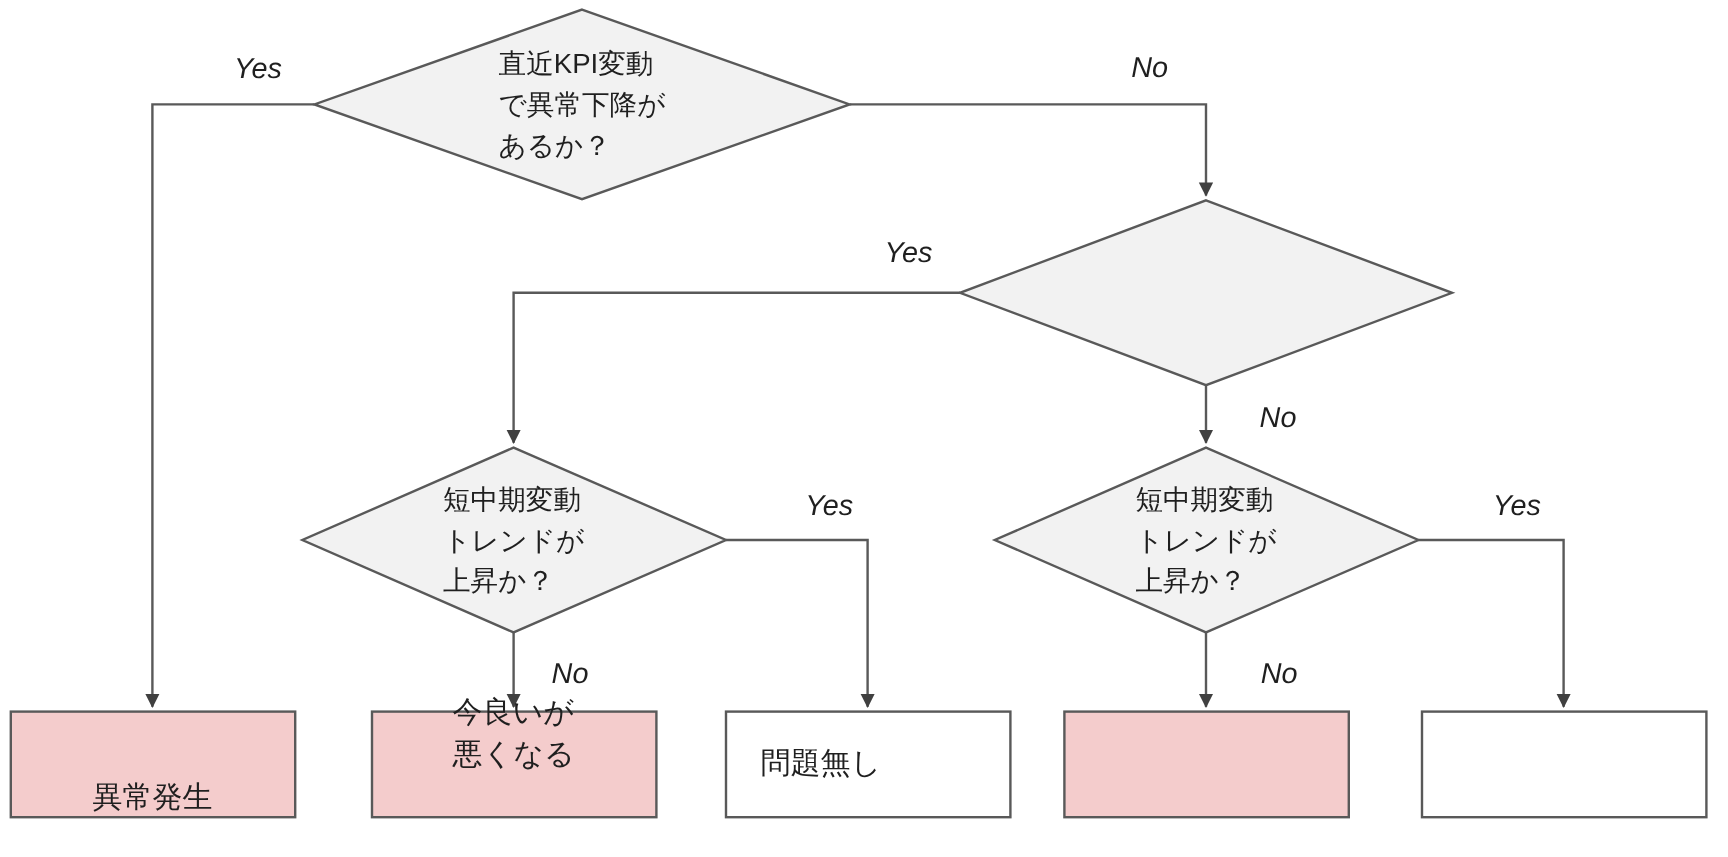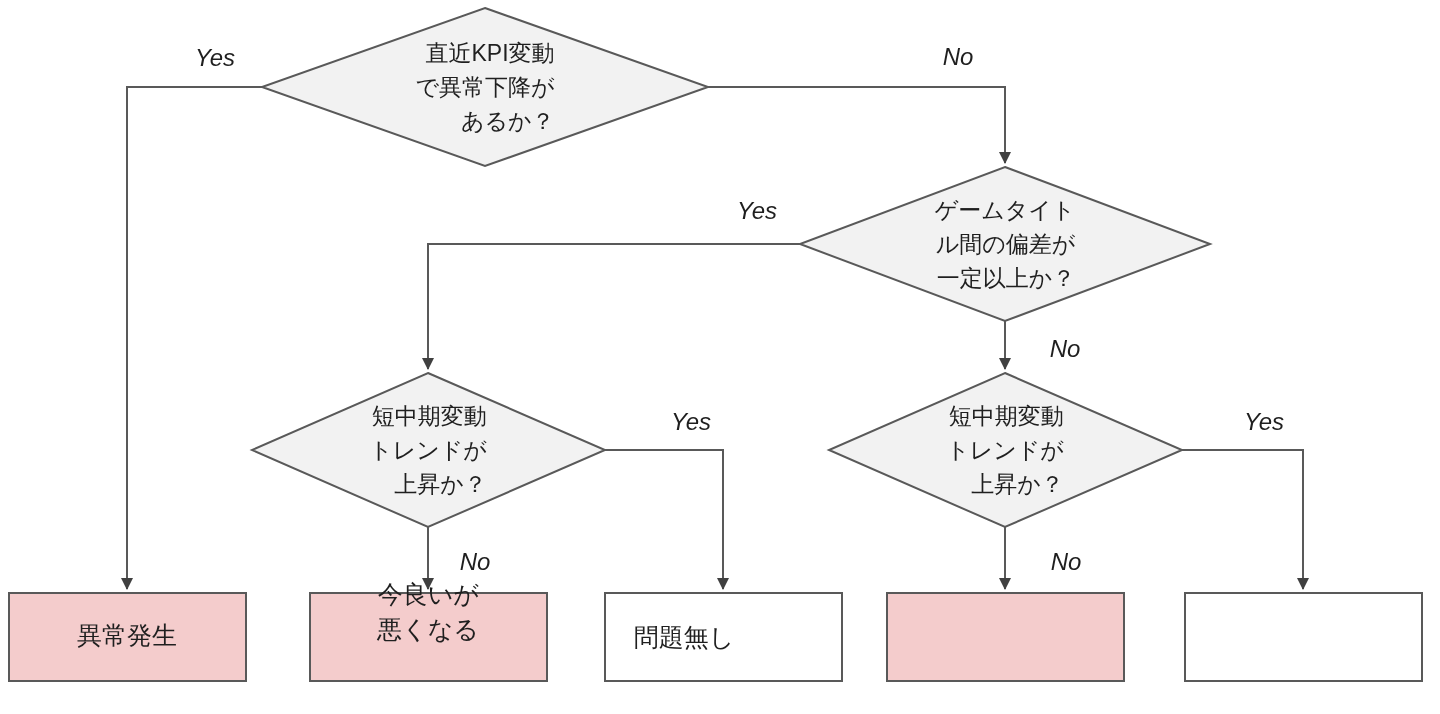--- a/index.html
+++ b/index.html
@@ -39,21 +39,21 @@
     fill: none;
     stroke: var(--line-color, #595959);
     stroke-width: 2;
   }
   .arrow-head {
     fill: var(--arrowhead-color, #404040);
   }
   .node-text {
     position: absolute;
     transform: translate(-50%, -50%);
-    text-align: right;
+    text-align: left;
     white-space: pre-line;
     color: var(--text-color, #1f1f1f);
   }
   .diamond-text {
     font-size: 23px;
     line-height: 34px;
   }
   .box-text {
     font-size: 25px;
     line-height: 35px;
@@ -96,31 +96,28 @@
     <rect class="shape-box-alert" x="9" y="593" width="237" height="88"></rect>
     <rect class="shape-box-alert" x="310" y="593" width="237" height="88"></rect>
     <rect class="shape-box-normal" x="605" y="593" width="237" height="88"></rect>
     <rect class="shape-box-alert" x="887" y="593" width="237" height="88"></rect>
     <rect class="shape-box-normal" x="1185" y="593" width="237" height="88"></rect>
   </svg>
 
   <div class="node-text diamond-text" style="left:485px; top:87px;">直近KPI変動
 で異常下降が
 あるか？</div>
-  <div class="node-text diamond-text" style="left:1005px; top:244px;">ゲームタイト
-ル間の偏差が
-一定以上か？</div>
   <div class="node-text diamond-text" style="left:428px; top:450px;">短中期変動
 トレンドが
 上昇か？</div>
   <div class="node-text diamond-text" style="left:1005px; top:450px;">短中期変動
 トレンドが
 上昇か？</div>
 
-  <div class="node-text box-text" style="left:127px; top:637px;font-family:Liberation Mono, monospace;">異常発生</div>
+  <div class="node-text box-text" style="left:127px; top:665px;">異常発生</div>
   <div class="node-text box-text" style="left:428px; top:612px;">今良いが
 悪くなる</div>
   <div class="node-text box-text" style="left:684px; top:637px;">問題無し</div>
 
   <div class="edge-label" style="left:215px; top:58px;">Yes</div>
   <div class="edge-label" style="left:958px; top:57px;">No</div>
   <div class="edge-label" style="left:757px; top:211px;">Yes</div>
   <div class="edge-label" style="left:1065px; top:349px;">No</div>
   <div class="edge-label" style="left:691px; top:422px;">Yes</div>
   <div class="edge-label" style="left:475px; top:562px;">No</div>

